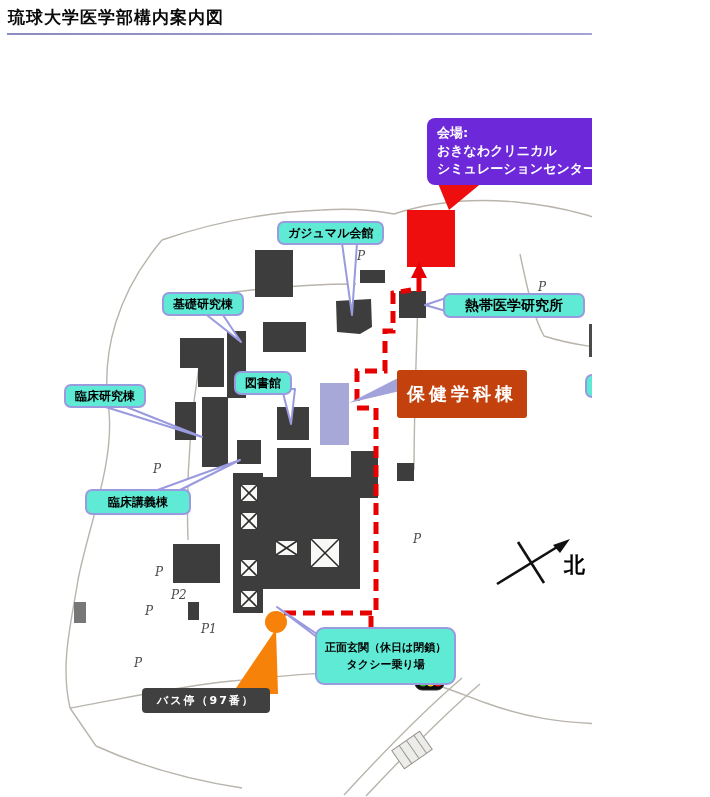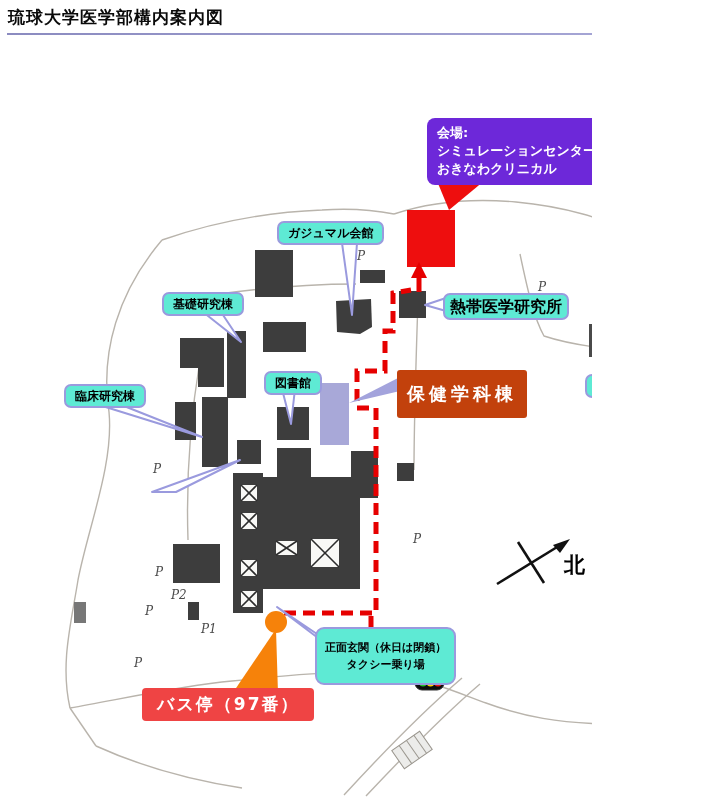--- a/index.html
+++ b/index.html
@@ -3,27 +3,27 @@
 <meta charset="utf-8">
 <style>
   html,body{margin:0;padding:0;background:#fff;}
   body{width:710px;height:797px;font-family:"DejaVu Sans","Liberation Sans",sans-serif;}
   .page{position:relative;width:592px;height:797px;background:#fff;overflow:hidden;}
   .title{position:absolute;left:8px;top:6px;font-size:17px;font-weight:bold;color:#0a0a0a;letter-spacing:1px;white-space:nowrap;}
   .title-rule{position:absolute;left:7px;top:33px;width:696px;height:2px;background:linear-gradient(to right,#8b8bc0,#a9a9d8);}
   svg.map{position:absolute;left:0;top:0;}
   .lbl{position:absolute;background:#5eead4;border:2px solid #9a9ade;border-radius:7px;
        font-size:12px;font-weight:bold;color:#000;padding:3px 9px;white-space:nowrap;line-height:1.2;}
-  .lbl-small{font-size:16px;padding:2px 5px;}
+  .lbl-small{font-size:14px;padding:2px 20px;}
   .lbl-wide{padding:4px 21px;}
   .lbl-entrance{border-radius:9px;font-size:11px;text-align:center;padding:12px 8px;}
   .lbl-entrance .l2{margin-top:4px;}
   .badge{position:absolute;background:#c2410c;color:#fff;font-size:18px;font-weight:bold;
          letter-spacing:4px;padding:12px 10px;border-radius:3px;white-space:nowrap;}
-  .bus{position:absolute;background:#ef4444;color:#fff;font-size:17px;font-weight:bold;
+  .bus{position:absolute;background:#404040;color:#fff;font-size:11px;font-weight:bold;
        letter-spacing:2px;padding:5px 15px;border-radius:4px;white-space:nowrap;}
   .venue{position:absolute;background:#6d28d9;color:#fff;font-size:13px;font-weight:bold;
          line-height:1.4;padding:6px 10px;border-radius:8px;white-space:nowrap;}
   .north{position:absolute;font-size:21px;font-weight:bold;color:#000;}
 </style>
 </head>
 <body>
 
 <div class="page">
 
@@ -162,29 +162,30 @@
     <g>
       <rect x="415" y="676" width="29" height="14" rx="7" fill="#0d0d0d" stroke="#333" stroke-width="1"></rect>
       <circle cx="423" cy="683" r="3.6" fill="#22c52a"></circle>
       <circle cx="430.5" cy="683" r="3.6" fill="#ffd400"></circle>
       <circle cx="438" cy="683" r="3.6" fill="#ee1111"></circle>
     </g>
   </svg>
 
   <div class="venue" style="left:427px;top:118px;">
     <div>会場:</div>
+    <div>おきなわクリニカル</div>
     <div>シミュレーションセンター</div>
-    <div>おきなわクリニカル</div>
   </div>
 
   <div class="lbl" style="left:277px;top:221px;">ガジュマル会館</div>
   <div class="lbl" style="left:162px;top:292px;">基礎研究棟</div>
   <div class="lbl lbl-small" style="left:443px;top:293px;">熱帯医学研究所</div>
-  <div class="lbl" style="left:264px;top:371px;">図書館</div>
+  <div class="lbl" style="left:234px;top:371px;">図書館</div>
   <div class="lbl" style="left:64px;top:384px;">臨床研究棟</div>
+  <div class="lbl lbl-wide" style="left:85px;top:489px;">臨床講義棟</div>
   <div class="lbl" style="left:585px;top:374px;">体育館</div>
   <div class="badge" style="left:397px;top:370px;">保健学科棟</div>
 
   <div class="lbl lbl-entrance" style="left:315px;top:627px;">
     <div>正面玄関（休日は閉鎖）</div>
     <div class="l2">タクシー乗り場</div>
   </div>
 
   <div class="bus" style="left:142px;top:688px;">バス停（97番）</div>
 

